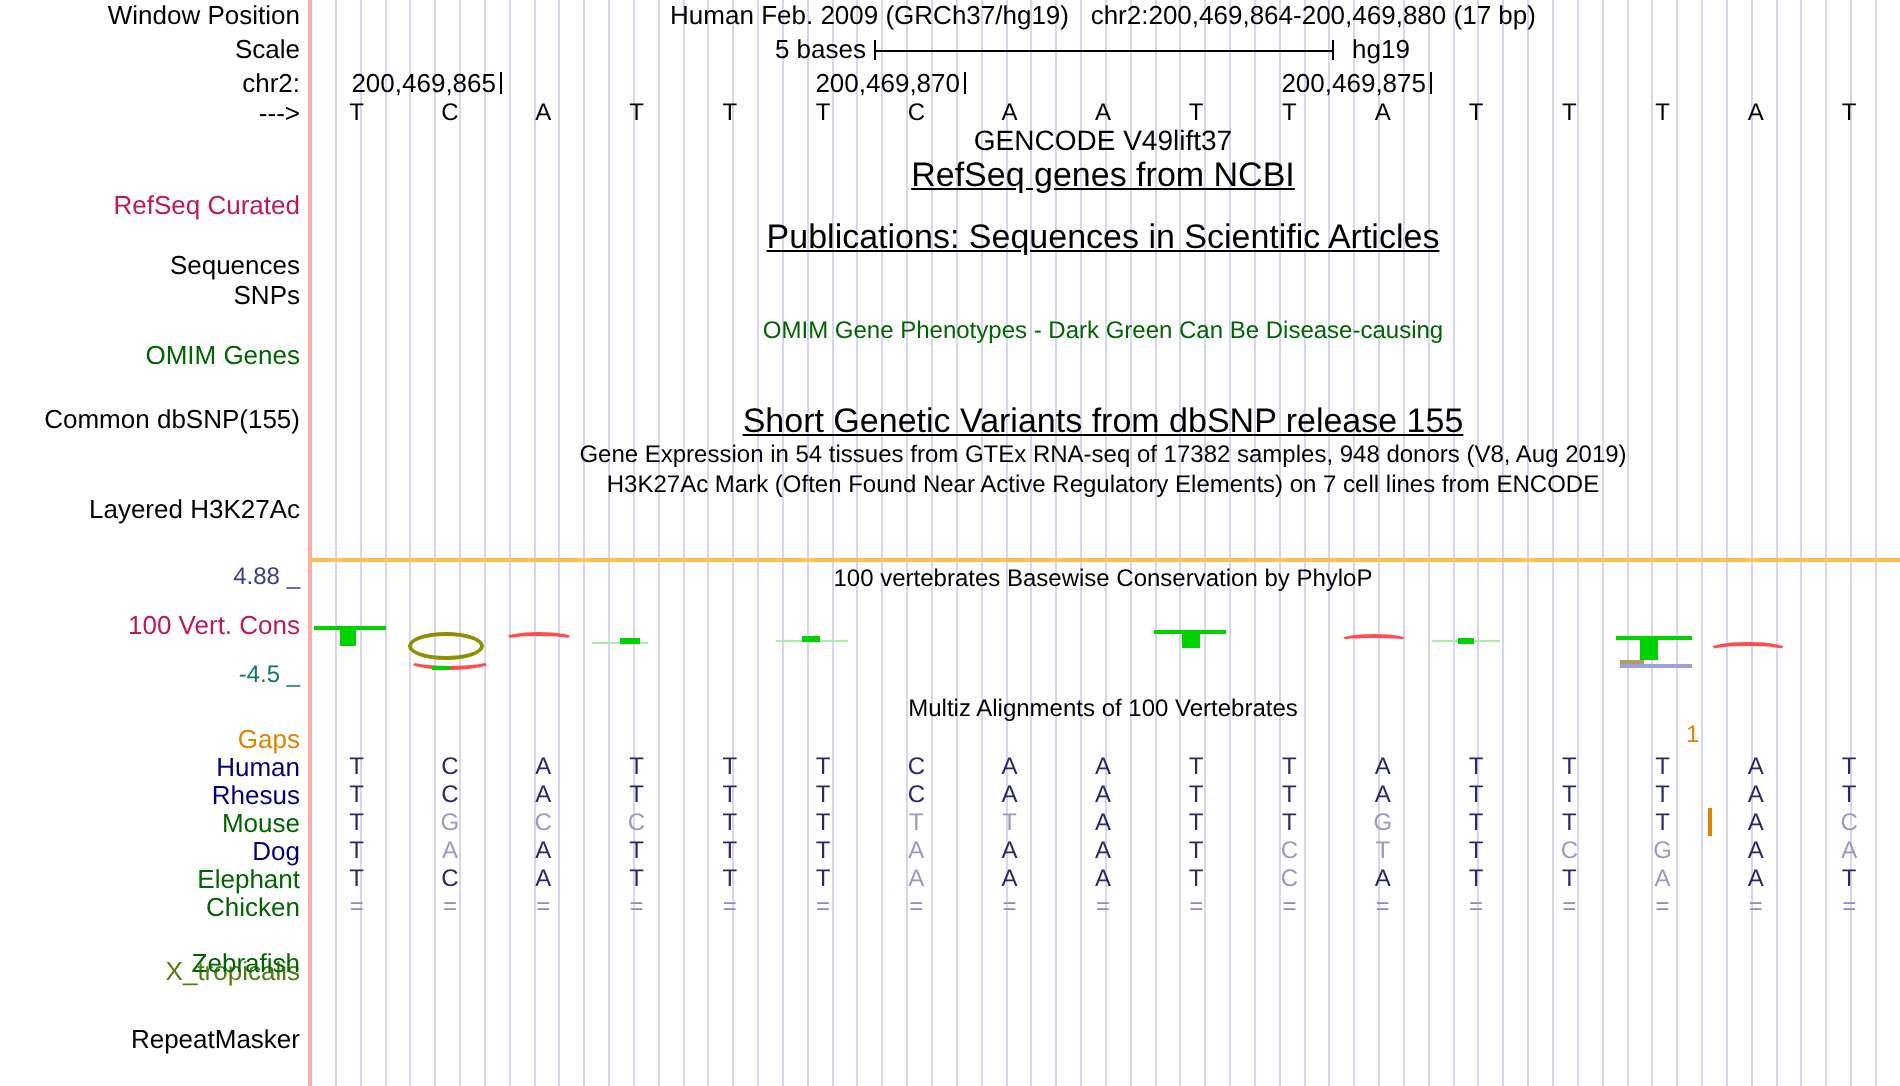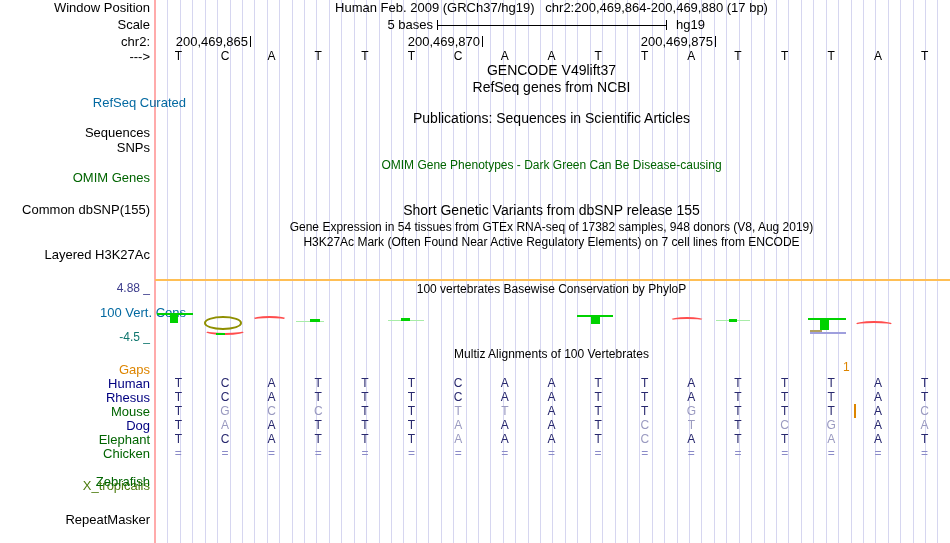--- a/index.html
+++ b/index.html
@@ -8,26 +8,26 @@
     position:relative; width:950px; height:543px; background:#fff; overflow:hidden;
   }
   .grid {
     position:absolute; left:155px; top:0; width:795px; height:543px;
     background-image:repeating-linear-gradient(to right,#d6d6f0 0px,#d6d6f0 1px,transparent 1px,transparent 12.42px);
   }
   .pink-line { position:absolute; left:154px; top:0; width:2px; height:543px; background:#ffabab; }
   .orange-hline { position:absolute; left:155px; top:279px; width:795px; height:2px; background:#ffbf55; }
   .lbl { position:absolute; left:0; width:150px; text-align:right; font-size:13px; line-height:13px; color:#000; white-space:nowrap; }
   .ctr { position:absolute; left:155px; width:793px; text-align:center; font-size:12px; line-height:13px; color:#000; white-space:pre; }
-  .navy { color:#0369a1;margin-left:36px; }
+  .navy { color:#be185d; }
   .green { color:#006400; }
   .orange { color:#dd8500; }
   .maroon { color:#0f766e; }
   .blue-title { color:#000000; }
-  .sm { font-size:14px; }
+  .sm { font-size:17px;text-decoration:underline; }
   .scale-line { position:absolute; top:25px; height:1px; background:#000; }
   .scale-tick { position:absolute; width:1px; height:10px; background:#000; }
   .pos-label { position:absolute; width:112px; text-align:right; top:35px; font-size:13px; line-height:13px; color:#000; }
   .pos-tick { position:absolute; top:36px; width:1px; height:11px; background:#000; }
   .cells-row { position:absolute; left:155px; width:793px; height:14px; display:flex; }
   .cells-row span { flex:1; text-align:center; font-size:12px; line-height:13px; }
   #seq-row span { color:#000; }
   .al-dark { color:#28286e; }
   .al-light { color:#9a9ac0; }
   .al-eq { color:#8b8bc8; }

